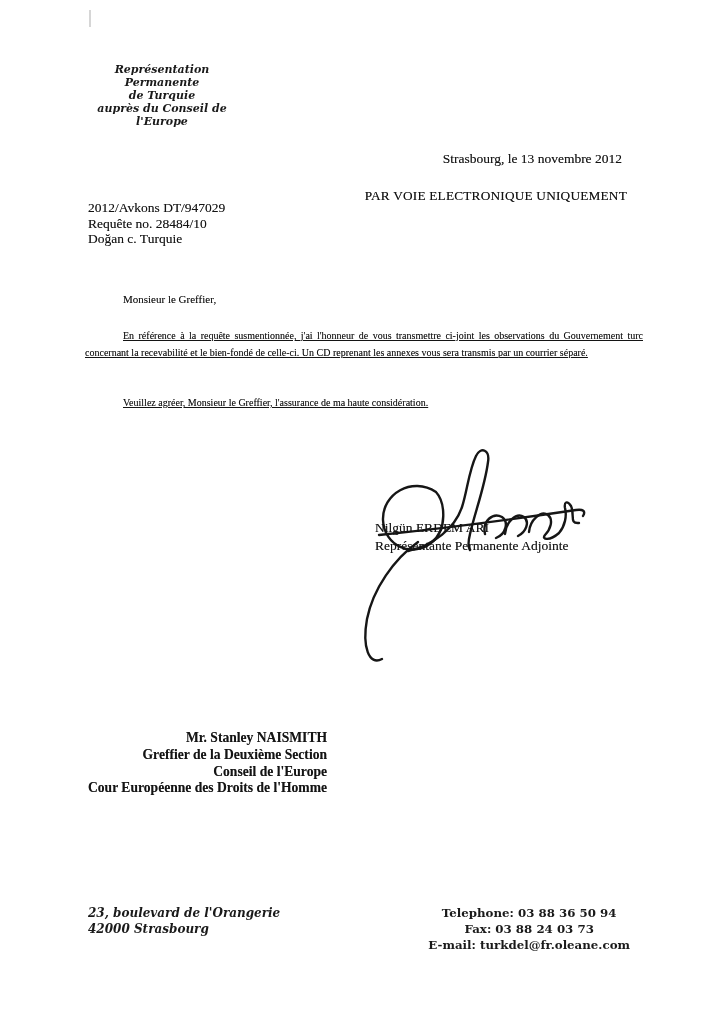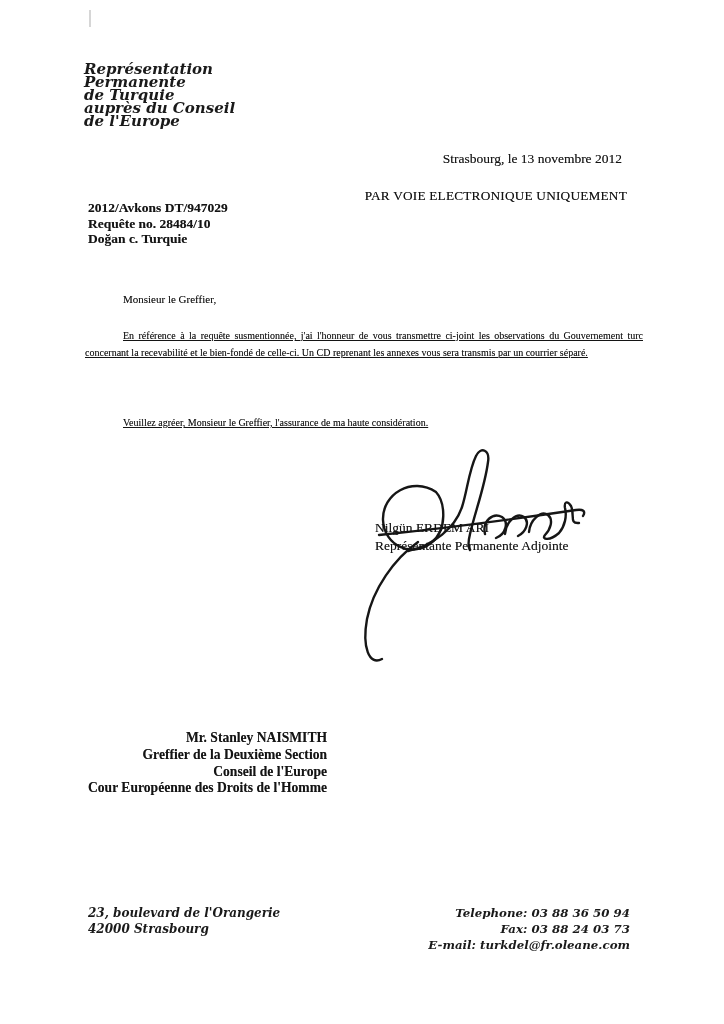--- a/index.html
+++ b/index.html
@@ -12,58 +12,58 @@
     color:#141414;
     font-family:"Liberation Serif", serif;
   }
   .scan-mark {
     position:absolute; left:89px; top:10px;
     width:2px; height:17px;
     background:#d6d6d6;
   }
   .letterhead {
     position:absolute; left:84px; top:63px; width:156px;
-    text-align:left;
+    text-align:center;
     font-family:"DejaVu Serif", serif;
     font-style:italic; font-weight:bold;
-    font-size:15px; line-height:13px;
+    font-size:11px; line-height:13px;
     color:#1a1a1a;
   }
   .dateline {
     position:absolute; top:151px; right:102px;
     font-size:13.5px;
     text-shadow:0 0 0.4px rgba(0,0,0,0.45);
     margin-left:43px;
   }
   .delivery {
     position:absolute; top:188px; right:97px;
     font-size:13.3px;
     letter-spacing:0.2px;
     text-shadow:0 0 0.4px rgba(0,0,0,0.5);
   }
   .refblock {
     position:absolute; left:88px; top:200px;
-    font-weight:bold; font-size:13.5px; line-height:15.5px;
+    font-weight:normal; font-size:13.5px; line-height:15.5px;
     text-shadow:0 0 0.4px rgba(0,0,0,0.4);
   }
   .salutation {
     position:absolute; left:123px; top:293px;
     font-size:11px;
     text-shadow:0 0 0.4px rgba(0,0,0,0.45);
   }
   .para {
     position:absolute; left:85px; width:558px;
     font-size:10px; line-height:16.8px;
     text-align:justify; text-indent:38px;
     margin:0;
     text-shadow:0 0 0.4px rgba(0,0,0,0.45);
     text-decoration:underline;
   }
   .para1 { top:328px; }
-  .para2 { top:395px; text-align:left;margin-top:20px; }
+  .para2 { top:395px; text-align:left; }
   .sig-svg { position:absolute; left:352px; top:442px; }
   .sig-svg path { fill:none; stroke:#161616; stroke-width:2.4; stroke-linecap:round; }
   .signoff {
     position:absolute; left:375px; top:519px; width:240px;
     font-size:13.5px; line-height:18px;
     text-shadow:0 0 0.4px rgba(0,0,0,0.45);
   }
   .recipient {
     position:absolute; left:88px; top:730px;
     font-weight:bold; font-size:13.6px; line-height:16.8px;
@@ -72,23 +72,23 @@
   }
   .footer-left {
     position:absolute; left:88px; top:905px;
     font-family:"DejaVu Serif", serif;
     font-style:italic; font-weight:bold;
     font-size:12px; line-height:16px;
     color:#1a1a1a;
   }
   .footer-right {
     position:absolute; top:906px; right:94px;
-    text-align:right;
+    text-align:center;
     font-family:"DejaVu Serif", serif;
-    font-style:italic; font-weight:bold;
+    font-weight:bold;
     font-size:11.8px; line-height:15.8px;
     color:#1a1a1a;
   }
 </style>
 </head>
 <body>
 
 <div class="page">
 
   <div class="scan-mark"></div>

